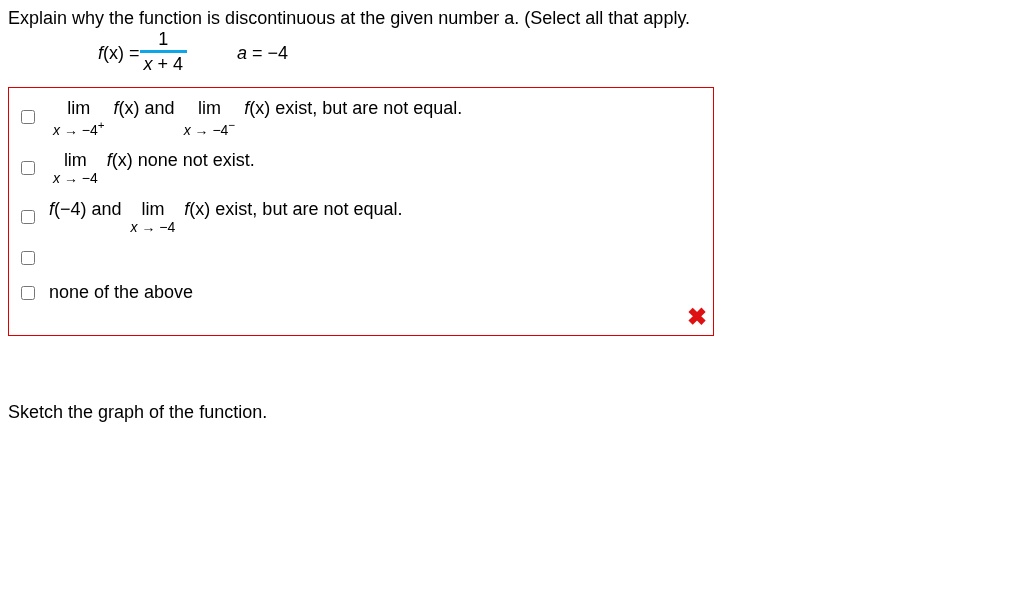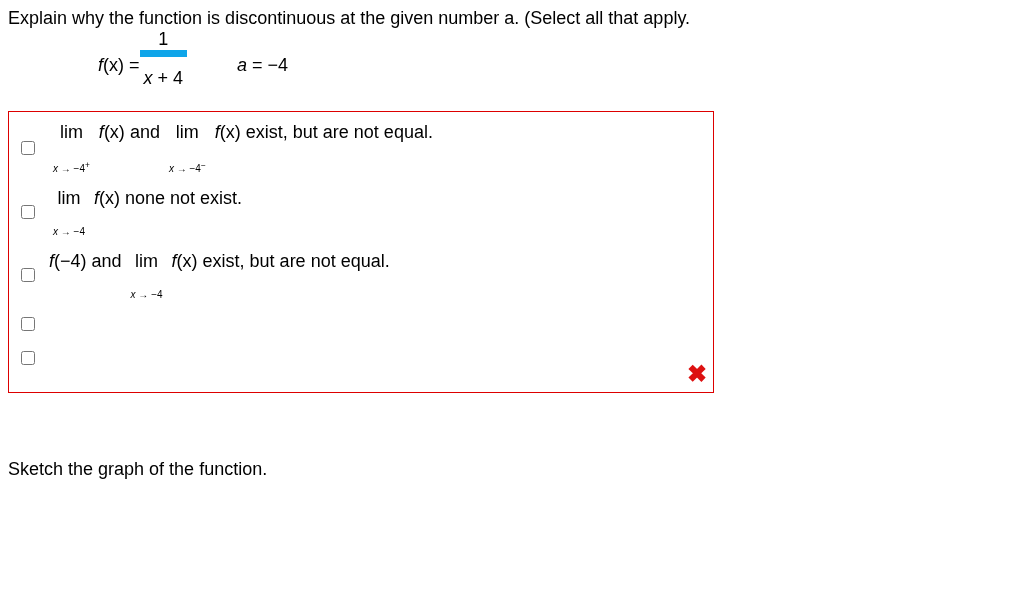--- a/index.html
+++ b/index.html
@@ -23,24 +23,24 @@
     margin-bottom: 10px;
   }
   .frac {
     display: inline-flex;
     flex-direction: column;
     align-items: center;
     vertical-align: middle;
     line-height: 1.1;
   }
   .frac .num { padding: 0 4px; }
-  .frac .den { border-top: 7px solid #0ea5e9; padding: 12px 4px; }
+  .frac .den { border-top: 3px solid #0ea5e9; padding: 2px 4px; }
   .answer-box {
     border: 1px solid #d00;
-    padding: 6px 2px 2px 2px;
+    padding: 6px 2px 10px 2px;
     width: 700px;
     position: relative;
   }
   .opt {
     display: flex;
     align-items: center;
     margin: 4px 0 14px 6px;
   }
   .opt input[type=checkbox] {
     width: 14px;
@@ -49,21 +49,21 @@
     flex-shrink: 0;
   }
   .limblock {
     display: inline-flex;
     flex-direction: column;
     align-items: center;
     line-height: 1;
     margin: 0 4px;
   }
   .limblock .top { font-size: 18px; }
-  .limblock .bot { font-size: 10px; margin-top: 20px;}
+  .limblock .bot { font-size: 14px; margin-top: 2px;}
   .it { font-style: italic; }
   .wrong-x {
     position: absolute;
     right: 6px;
     bottom: 4px;
     color: #d11;
     font-weight: bold;
     font-size: 24px;
   }
   .sketch {
@@ -132,20 +132,21 @@
       <span class="it">f</span><span>(x)</span><span> exist, but are not equal.</span>
     </span>
   </div>
 
   <div class="opt">
     <input type="checkbox" style="">
   </div>
 
   <div class="opt" style="margin-bottom:22px;">
     <input type="checkbox" style="">
+    <span>none of the above</span>
   </div>
 
   <span class="wrong-x">✖</span>
 </div>
 
 <div class="sketch">
   <span>Sketch the graph of the function.</span>
 </div>
 
 </body></html>

